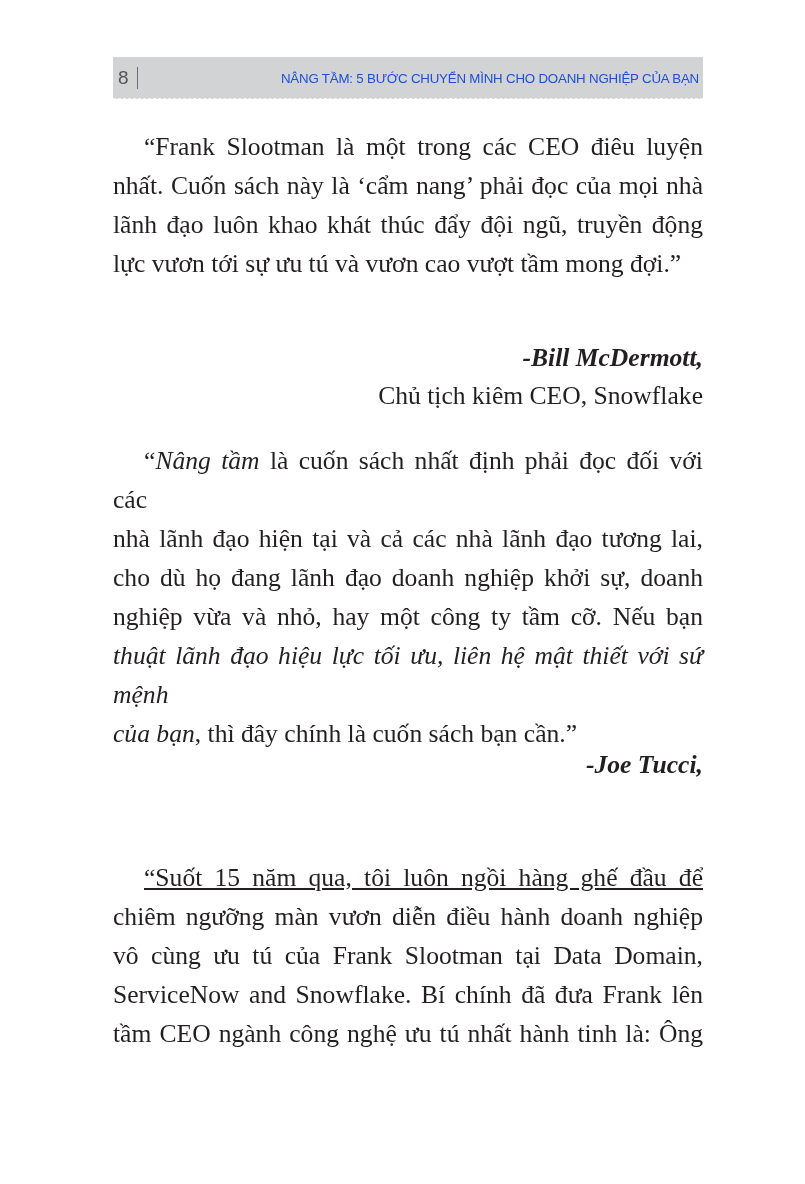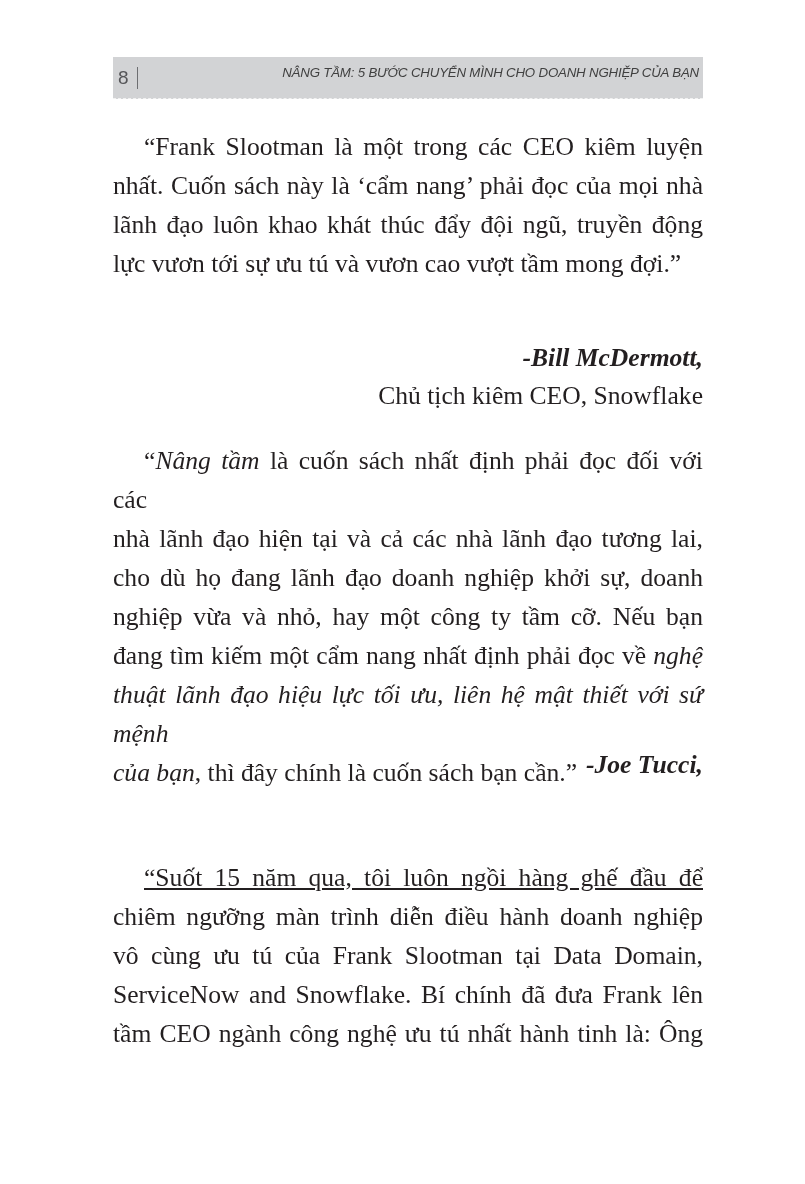--- a/index.html
+++ b/index.html
@@ -38,28 +38,27 @@
       position: absolute;
       left: 24px;
       top: 10px;
       width: 1px;
       height: 22px;
       background: #6d6e71;
     }
     .running-title {
       position: absolute;
       right: 4px;
-      top: 8px;
+      top: 14px;
       font-family: "Liberation Sans", "DejaVu Sans", sans-serif;
       font-size: 13.3px;
-      color: #404040;
+      color: #1d4ed8;
       letter-spacing: -0.2px;
       line-height: 16px;
       white-space: nowrap;
-      font-style: italic;
     }
     .text-block {
       position: absolute;
       left: 113px;
       width: 590px;
       font-size: 25.6px;
       line-height: 39px;
       text-align: justify;
       text-align-last: left;
       color: #231f20;
@@ -88,42 +87,41 @@
 </head>
 <body>
 
 <div class="header-bar">
   <span class="page-number">8</span>
   <span class="header-divider"></span>
   <span class="running-title">NÂNG TẦM: 5 BƯỚC CHUYỂN MÌNH CHO DOANH NGHIỆP CỦA BẠN</span>
 </div>
 
 <div class="text-block" style="top:127px;">
-  <span class="line" style="text-indent:31px;">“Frank Slootman là một trong các CEO kiêm luyện</span>
+  <span class="line" style="text-indent:31px;">“Frank Slootman là một trong các CEO điêu luyện</span>
   <span class="line">nhất. Cuốn sách này là ‘cẩm nang’ phải đọc của mọi nhà</span>
   <span class="line">lãnh đạo luôn khao khát thúc đẩy đội ngũ, truyền động</span>
   <span class="line last">lực vươn tới sự ưu tú và vươn cao vượt tầm mong đợi.”</span>
 </div>
 <div class="attribution" style="top:303px;">
   <span class="attr-name">-Bill McDermott,</span>
   <span class="attr-title">Chủ tịch kiêm CEO, Snowflake</span>
 </div>
 
 <div class="text-block" style="top:441px;">
   <span class="line" style="text-indent:31px;"><span>“</span><em>Nâng tầm</em><span> là cuốn sách nhất định phải đọc đối với các</span></span>
   <span class="line">nhà lãnh đạo hiện tại và cả các nhà lãnh đạo tương lai,</span>
   <span class="line">cho dù họ đang lãnh đạo doanh nghiệp khởi sự, doanh</span>
   <span class="line">nghiệp vừa và nhỏ, hay một công ty tầm cỡ. Nếu bạn</span>
-  <span class="line"><span>đang tìm kiếm một cẩm nang nhất định phải đọc về </span><em>nghệ</em></span>
   <span class="line"><em>thuật lãnh đạo hiệu lực tối ưu, liên hệ mật thiết với sứ mệnh</em></span>
   <span class="line last"><em>của bạn</em><span>, thì đây chính là cuốn sách bạn cần.”</span></span>
 </div>
 <div class="attribution" style="top:710px;">
   <span class="attr-name">-Joe Tucci,</span>
 </div>
 
 <div class="text-block" style="top:858px;">
   <span class="line" style="text-indent:31px;text-decoration:underline;">“Suốt 15 năm qua, tôi luôn ngồi hàng ghế đầu để</span>
-  <span class="line">chiêm ngưỡng màn trình diễn điều hành doanh nghiệp</span>
+  <span class="line">chiêm ngưỡng màn vươn diễn điều hành doanh nghiệp</span>
   <span class="line">vô cùng ưu tú của Frank Slootman tại Data Domain,</span>
   <span class="line">ServiceNow and Snowflake. Bí chính đã đưa Frank lên</span>
   <span class="line">tầm CEO ngành công nghệ ưu tú nhất hành tinh là: Ông</span>
 </div>
 
 </body></html>

